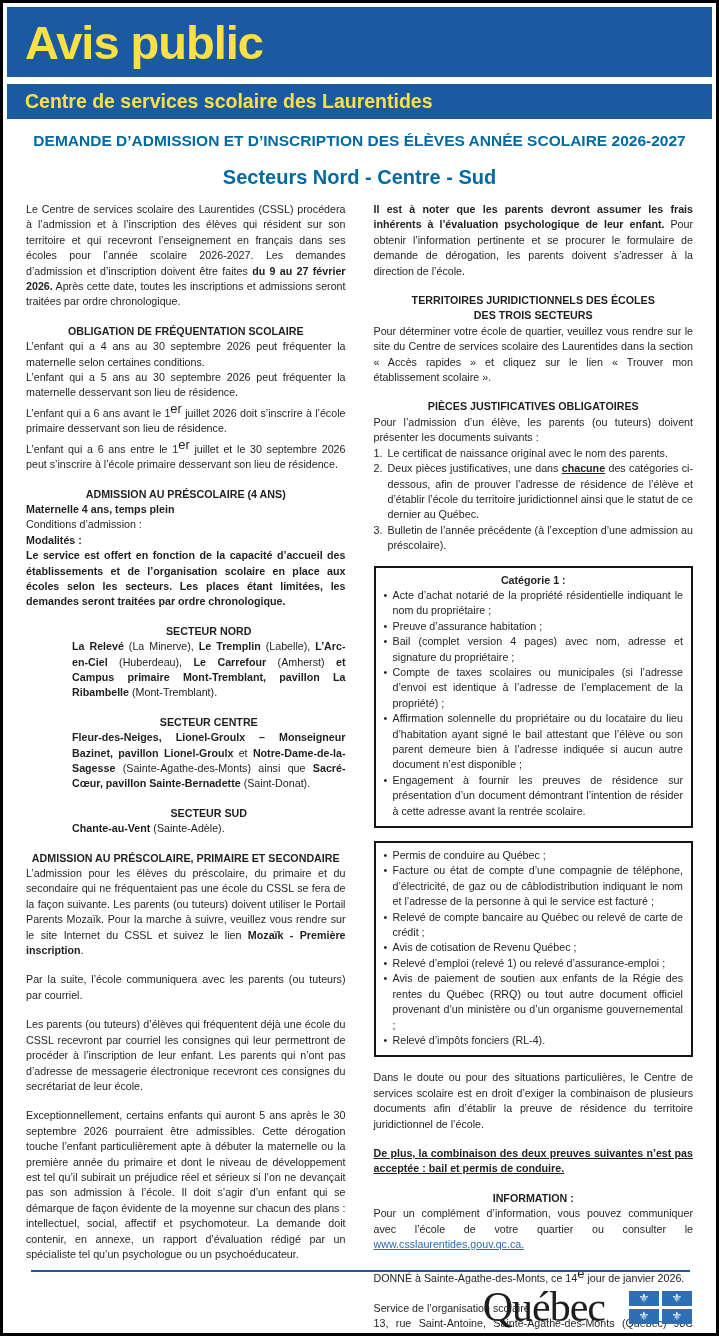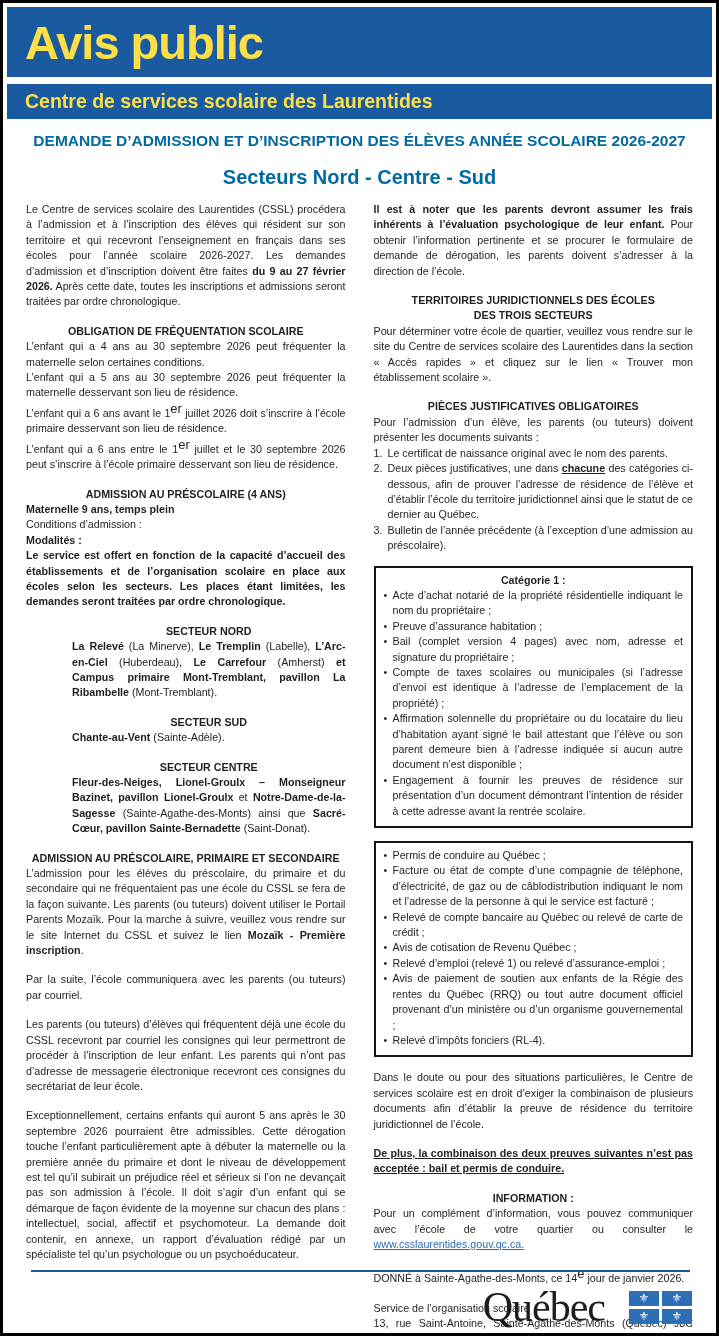--- a/index.html
+++ b/index.html
@@ -58,35 +58,35 @@
 
   <div class="cols">
     <div class="col" id="col-left">
         <p class="p"><span>Le Centre de services scolaire des Laurentides (CSSL) procédera à l’admission et à l’inscription des élèves qui résident sur son territoire et qui recevront l’enseignement en français dans ses écoles pour l’année scolaire 2026-2027. Les demandes d’admission et d’inscription doivent être faites </span><span class="b">du 9 au 27 février 2026.</span><span> Après cette date, toutes les inscriptions et admissions seront traitées par ordre chronologique.</span></p>
         <div class="h">OBLIGATION DE FRÉQUENTATION SCOLAIRE</div>
         <p class="p tight"><span>L’enfant qui a 4 ans au 30 septembre 2026 peut fréquenter la maternelle selon certaines conditions.</span></p>
         <p class="p tight"><span>L’enfant qui a 5 ans au 30 septembre 2026 peut fréquenter la maternelle desservant son lieu de résidence.</span></p>
         <p class="p tight"><span>L’enfant qui a 6 ans avant le 1</span><span class="sup">er</span><span> juillet 2026 doit s’inscrire à l’école primaire desservant son lieu de résidence.</span></p>
         <p class="p"><span>L’enfant qui a 6 ans entre le 1</span><span class="sup">er</span><span> juillet et le 30 septembre 2026 peut s’inscrire à l’école primaire desservant son lieu de résidence.</span></p>
         <div class="h">ADMISSION AU PRÉSCOLAIRE (4 ANS)</div>
-        <p class="p tight"><span class="b">Maternelle 9 ans, temps plein</span></p>
+        <p class="p tight"><span class="b">Maternelle 4 ans, temps plein</span></p>
         <p class="p tight"><span>Conditions d’admission :</span></p>
         <p class="p tight"><span class="b">Modalités :</span></p>
         <p class="p"><span class="b">Le service est offert en fonction de la capacité d’accueil des établissements et de l’organisation scolaire en place aux écoles selon les secteurs. Les places étant limitées, les demandes seront traitées par ordre chronologique.</span></p>
         <div class="sector">
           <div class="h">SECTEUR NORD</div>
           <div><span class="b">La Relevé</span><span> (La Minerve), </span><span class="b">Le Tremplin</span><span> (Labelle), </span><span class="b">L’Arc-en-Ciel</span><span> (Huberdeau), </span><span class="b">Le Carrefour</span><span> (Amherst) </span><span class="b">et Campus primaire Mont-Tremblant, pavillon La Ribambelle</span><span> (Mont-Tremblant).</span></div>
         </div>
         <div class="sector">
+          <div class="h">SECTEUR CENTRE</div>
+          <div><span class="b">Fleur-des-Neiges, Lionel-Groulx – Monseigneur Bazinet, pavillon Lionel-Groulx</span><span> et </span><span class="b">Notre-Dame-de-la-Sagesse</span><span> (Sainte-Agathe-des-Monts) ainsi que </span><span class="b">Sacré-Cœur, pavillon Sainte-Bernadette</span><span> (Saint-Donat).</span></div>
+        </div>
+        <div class="sector">
           <div class="h">SECTEUR SUD</div>
           <div><span class="b">Chante-au-Vent</span><span> (Sainte-Adèle).</span></div>
-        </div>
-        <div class="sector">
-          <div class="h">SECTEUR CENTRE</div>
-          <div><span class="b">Fleur-des-Neiges, Lionel-Groulx – Monseigneur Bazinet, pavillon Lionel-Groulx</span><span> et </span><span class="b">Notre-Dame-de-la-Sagesse</span><span> (Sainte-Agathe-des-Monts) ainsi que </span><span class="b">Sacré-Cœur, pavillon Sainte-Bernadette</span><span> (Saint-Donat).</span></div>
         </div>
         <div class="h">ADMISSION AU PRÉSCOLAIRE, PRIMAIRE ET SECONDAIRE</div>
         <p class="p"><span>L’admission pour les élèves du préscolaire, du primaire et du secondaire qui ne fréquentaient pas une école du CSSL se fera de la façon suivante. Les parents (ou tuteurs) doivent utiliser le Portail Parents Mozaïk. Pour la marche à suivre, veuillez vous rendre sur le site Internet du CSSL et suivez le lien </span><span class="b">Mozaïk - Première inscription</span><span>.</span></p>
         <p class="p"><span>Par la suite, l’école communiquera avec les parents (ou tuteurs) par courriel.</span></p>
         <p class="p"><span>Les parents (ou tuteurs) d’élèves qui fréquentent déjà une école du CSSL recevront par courriel les consignes qui leur permettront de procéder à l’inscription de leur enfant. Les parents qui n’ont pas d’adresse de messagerie électronique recevront ces consignes du secrétariat de leur école.</span></p>
         <p class="p"><span>Exceptionnellement, certains enfants qui auront 5 ans après le 30 septembre 2026 pourraient être admissibles. Cette dérogation touche l’enfant particulièrement apte à débuter la maternelle ou la première année du primaire et dont le niveau de développement est tel qu’il subirait un préjudice réel et sérieux si l’on ne devançait pas son admission à l’école. Il doit s’agir d’un enfant qui se démarque de façon évidente de la moyenne sur chacun des plans : intellectuel, social, affectif et psychomoteur. La demande doit contenir, en annexe, un rapport d’évaluation rédigé par un spécialiste tel qu’un psychologue ou un psychoéducateur.</span></p>
       </div>
     <div class="col" id="col-right">
         <p class="p"><span class="b">Il est à noter que les parents devront assumer les frais inhérents à l’évaluation psychologique de leur enfant.</span><span> Pour obtenir l’information pertinente et se procurer le formulaire de demande de dérogation, les parents doivent s’adresser à la direction de l’école.</span></p>
         <div class="h">TERRITOIRES JURIDICTIONNELS DES ÉCOLES<div>DES TROIS SECTEURS</div></div>

